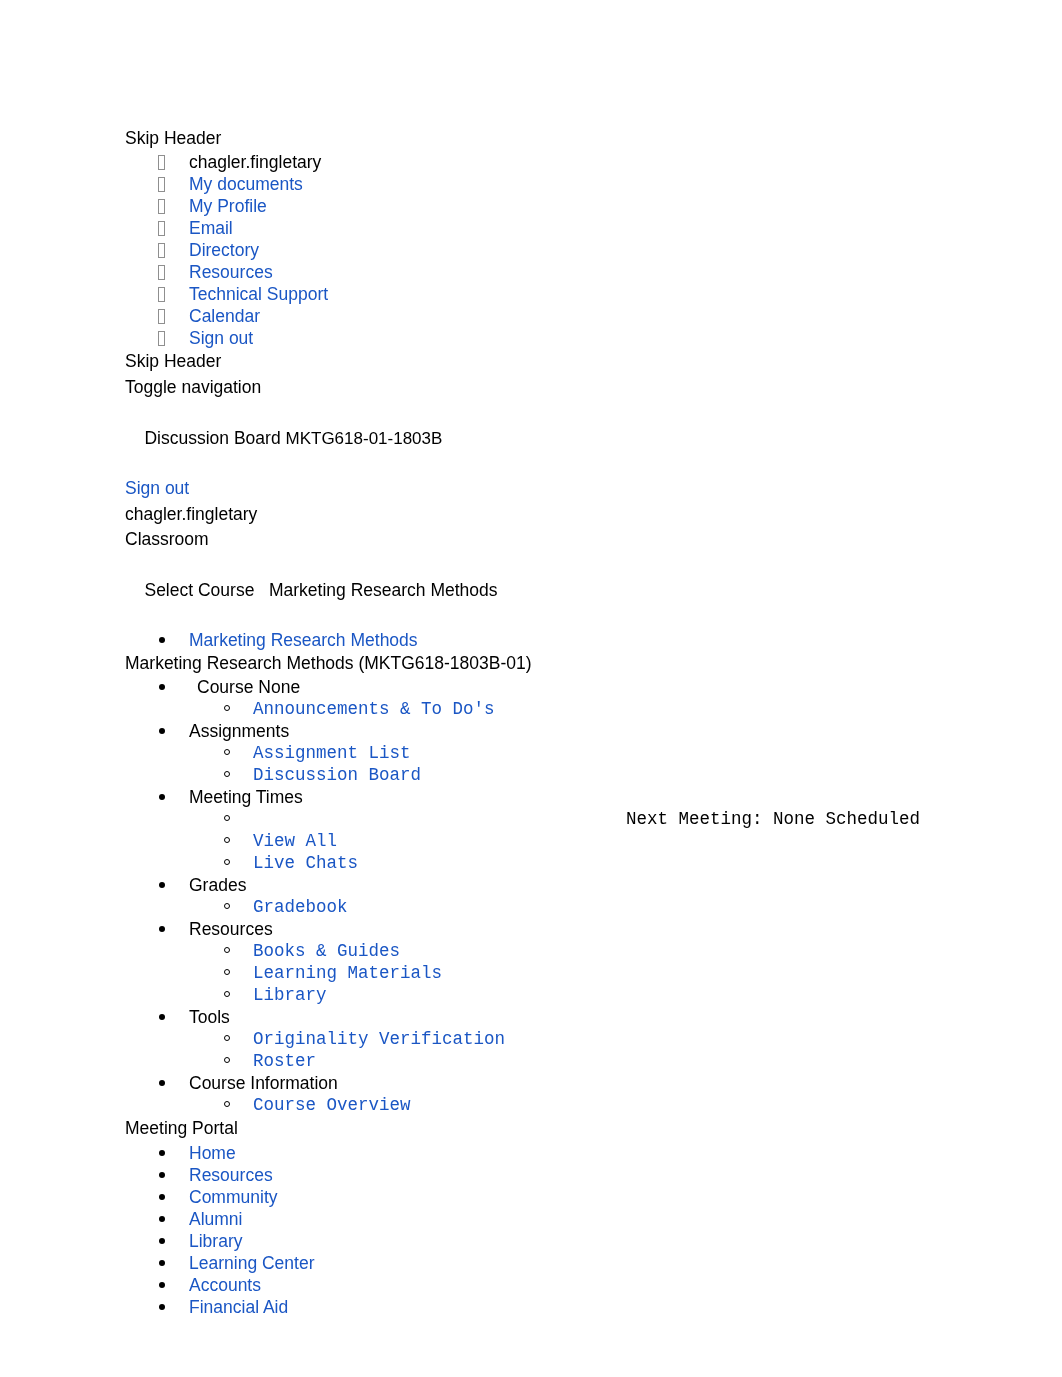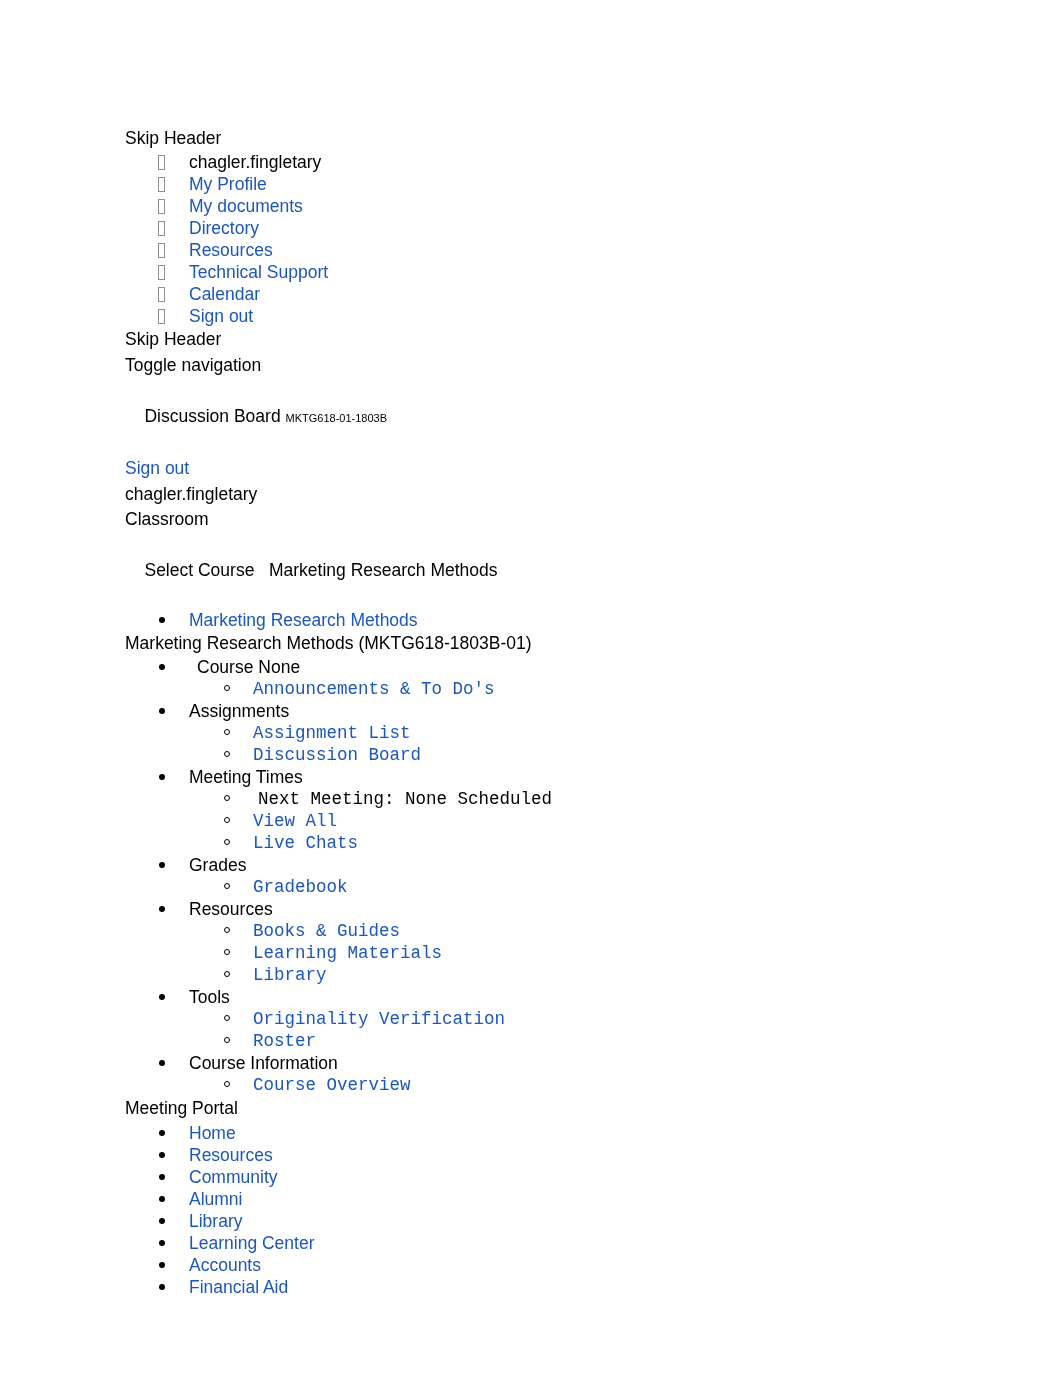--- a/index.html
+++ b/index.html
@@ -30,21 +30,21 @@
   .line {
     font-size: 17.5px;
     line-height: 25.4px;
     color: #000000;
     white-space: pre;
   }
   .line.link {
     color: #1a56c4;
   }
   .small-code {
-    font-size: 11px;
+    font-size: 17px;
   }
 
   a, .link, .lnk {
     color: #1a56c4;
     text-decoration: none;
   }
 
   
   ul {
     margin: 0;
@@ -107,34 +107,35 @@
     height: 6px;
     border-radius: 50%;
     border: 1.4px solid #000000;
     box-sizing: border-box;
     background: transparent;
   }
 
   .txt-blue { color: #1a56c4; }
   .txt-black { color: #000000; }
 
-  .indent-extra { padding-left: 133px !important; }
+  .indent-extra { padding-left: 133px !important; text-align: right; }
   .lead-space { padding-left: 72px !important; }
 </style>
 </head>
 <body>
 
 <div class="page">
 
   <div class="line">Skip Header</div>
 
   <ul class="lvl1" id="user-menu">
       <li><span class="tofu"></span><span class="txt-black">chagler.fingletary</span></li>
+      <li><span class="tofu"></span><span class="txt-blue">My documents</span></li>
       <li><span class="tofu"></span><span class="txt-blue">My Profile</span></li>
-      <li><span class="tofu"></span><span class="txt-blue">My documents</span></li>
+      <li><span class="tofu"></span><span class="txt-blue">Email</span></li>
       <li><span class="tofu"></span><span class="txt-blue">Directory</span></li>
       <li><span class="tofu"></span><span class="txt-blue">Resources</span></li>
       <li><span class="tofu"></span><span class="txt-blue">Technical Support</span></li>
       <li><span class="tofu"></span><span class="txt-blue">Calendar</span></li>
       <li><span class="tofu"></span><span class="txt-blue">Sign out</span></li>
     </ul>
 
   <div class="line">Skip Header</div>
 
   <div class="line">Toggle navigation</div>

